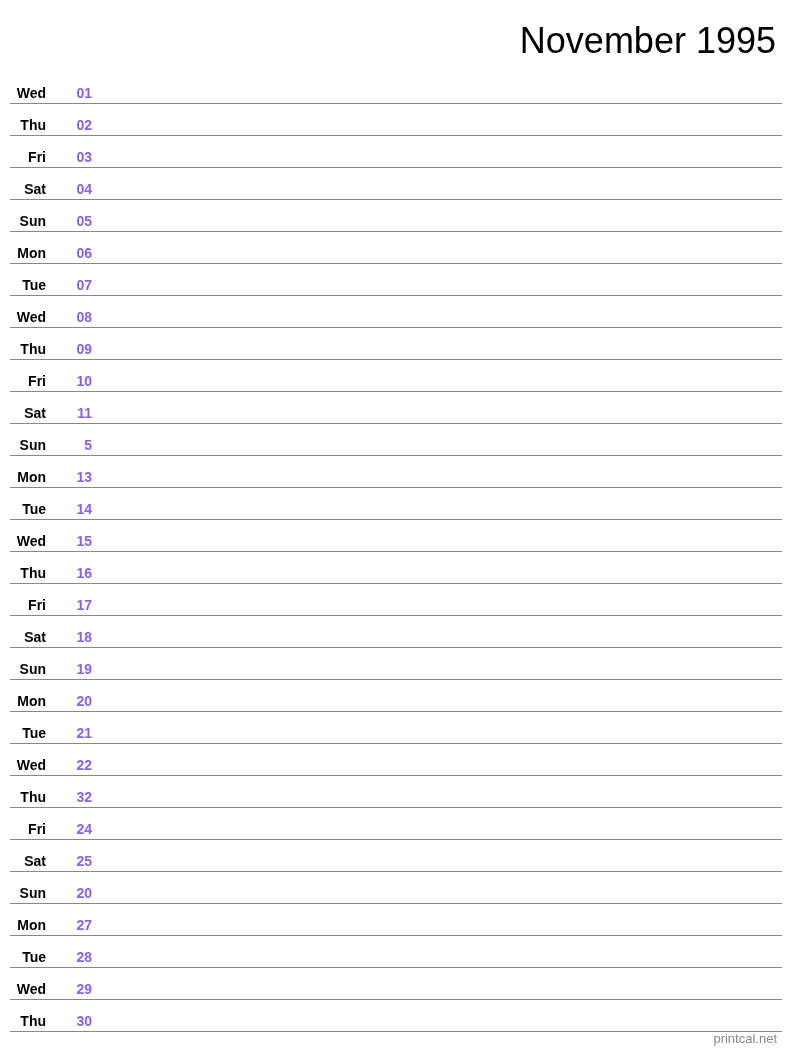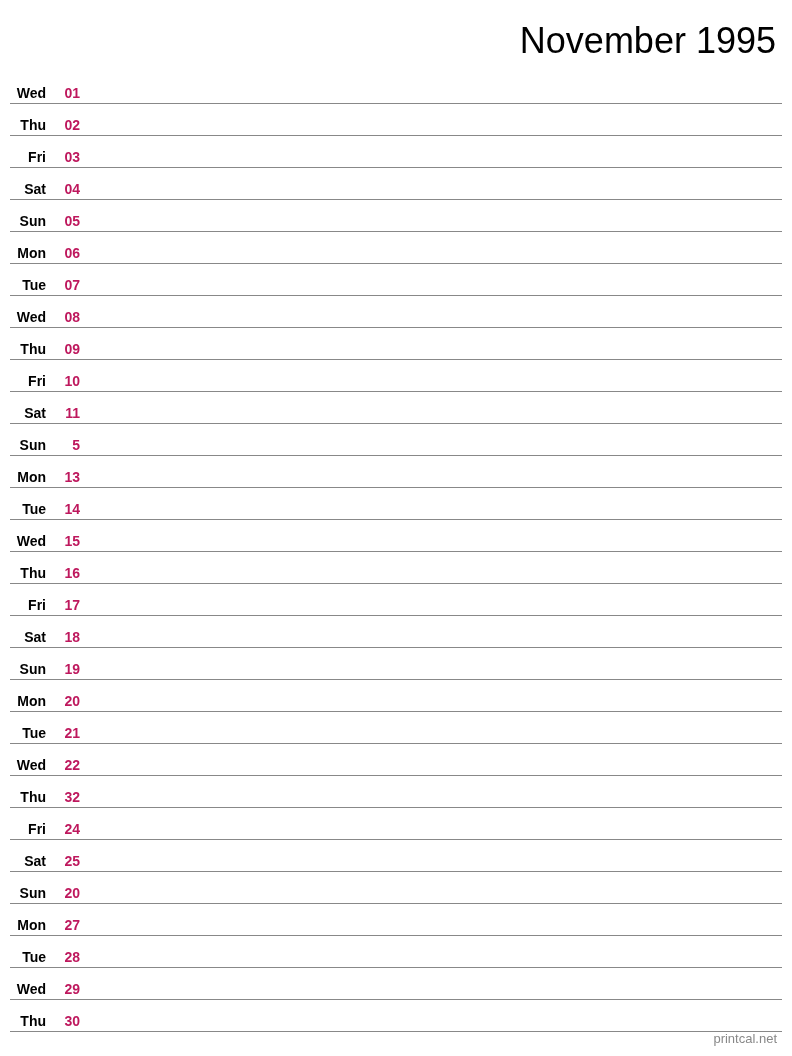--- a/index.html
+++ b/index.html
@@ -27,37 +27,38 @@
     .calendar-container {
       padding: 0 10px;
     }
 
     .day-row {
       display: flex;
       align-items: flex-end;
       border-bottom: 1px solid #888;
       padding: 4px 0 2px 0;
       min-height: 32px;
+      gap: 12px;
     }
 
     .day-name {
       width: 40px;
       font-size: 14px;
       font-weight: bold;
       color: #000;
       text-align: right;
       padding-right: 4px;
       flex-shrink: 0;
     }
 
     .day-number {
       width: 30px;
       font-size: 14px;
       font-weight: bold;
-      color: #be185d;
+      color: #8b5cf6;
       text-align: right;
       flex-shrink: 0;
     }
 
     .day-line {
       flex: 1;
       margin-left: 10px;
     }
 
     .footer {

